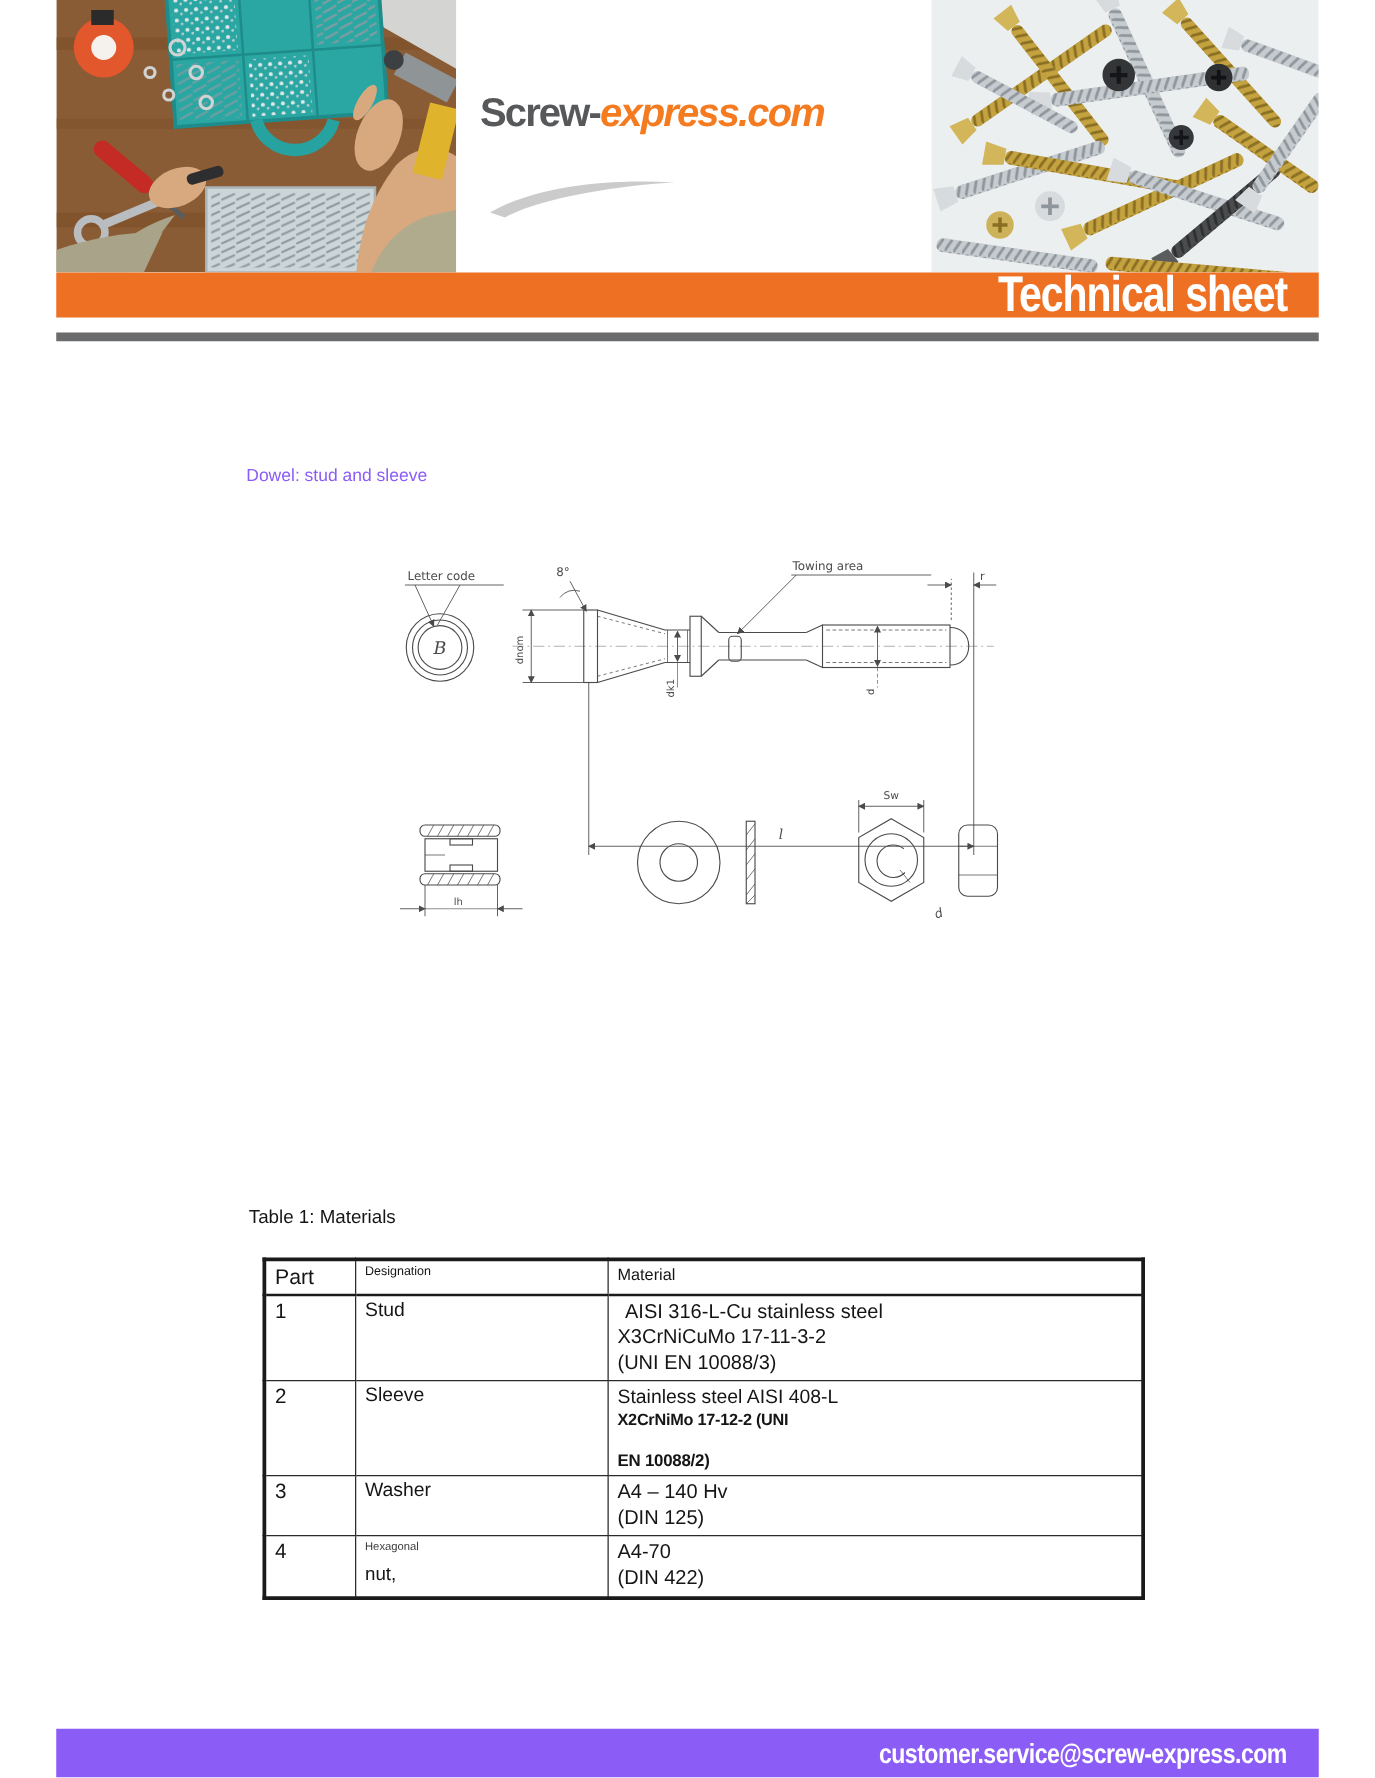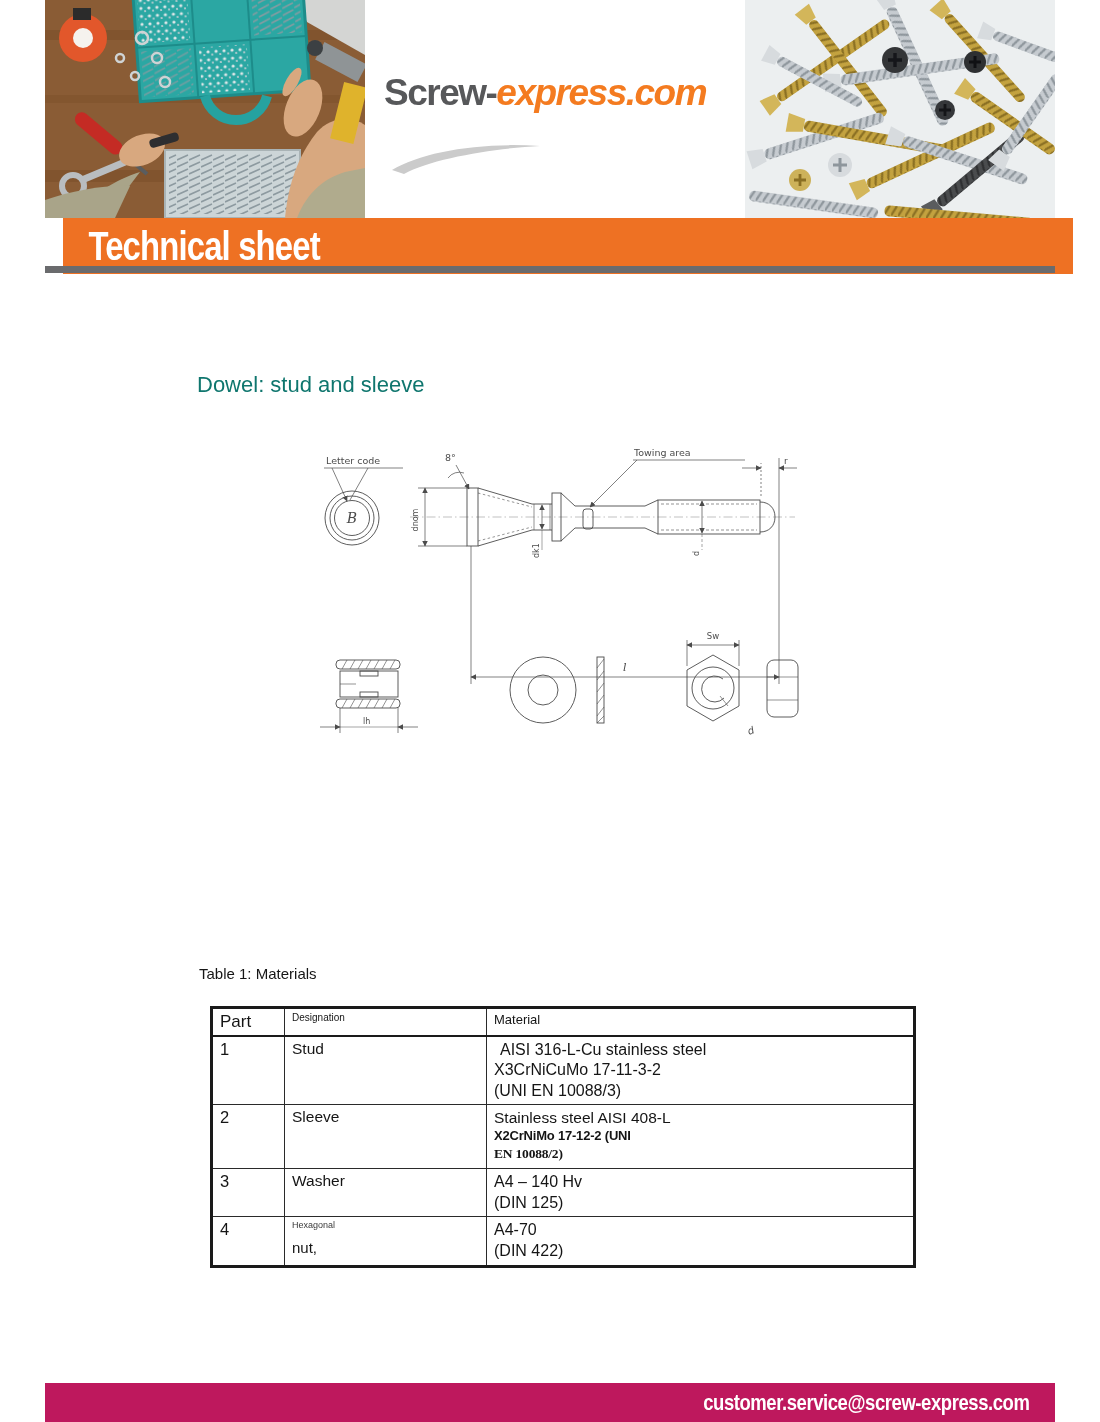--- a/index.html
+++ b/index.html
@@ -6,32 +6,32 @@
   body{
     width:1100px;height:1422px;position:relative;background:#ffffff;
     font-family:"Liberation Sans",sans-serif;overflow:hidden;color:#1c1c1c;
   }
   .abs{position:absolute;}
   
   .photo-left{left:45px;top:0;width:320px;height:218px;overflow:hidden;}
   .photo-right{left:745px;top:0;width:310px;height:218px;overflow:hidden;}
   
   .logo{left:384px;top:74px;width:355px;white-space:nowrap;}
-  .logo-text{font-size:37px;font-weight:bold;letter-spacing:-1.5px;line-height:1;}
+  .logo-text{font-size:32px;font-weight:bold;letter-spacing:-1.5px;line-height:1;}
   .logo-screw{color:#57585a;}
   .logo-express{color:#f47b20;font-style:italic;}
   .swoosh{left:388px;top:142px;width:160px;height:34px;}
   
-  .banner{left:63px;top:218px;width:1010px;height:56px;background:#ee7123;
-    display:flex;align-items:center;justify-content:flex-start;}
+  .banner{left:45px;top:218px;width:1010px;height:36px;background:#ee7123;
+    display:flex;align-items:center;justify-content:flex-end;}
   .banner-text{color:#ffffff;font-weight:bold;font-size:40px;letter-spacing:-1px;
     transform:scaleX(0.82);line-height:1;}
   .gray-strip{left:45px;top:266px;width:1010px;height:7px;background:#6a6b6d;}
   
-  .section-title{left:197px;top:372px;font-size:22px;color:#0f766e;}
+  .section-title{left:197px;top:372px;font-size:14px;color:#8b5cf6;}
   
   .drawing{left:290px;top:438px;width:520px;height:315px;}
   .drawing svg{display:block;}
   
   .table-caption{left:199px;top:965px;font-size:15px;color:#161616;}
   
   table.materials{left:210px;top:1006px;width:656px;border-collapse:collapse;
     table-layout:fixed;position:absolute;color:#151515;}
   table.materials td,table.materials th{border:1.4px solid #2a2a2a;vertical-align:top;
     padding:3px 7px;text-align:left;font-weight:normal;}
@@ -45,24 +45,24 @@
   td.c-mat{font-size:16px;line-height:1.28;padding-left:9px;}
   .r1 td{height:56px;}
   .r2 td{height:57px;}
   .r3 td{height:40px;}
   .r4 td{height:42px;}
   .desig-small{font-size:12.5px;}
   .desig-tiny{font-size:9px;color:#3a3a3a;}
   .desig-nut{font-size:15px;margin-top:9px;}
   .mat-line1-indent{padding-left:6px;}
   .mat-sm{font-size:13px;font-weight:bold;letter-spacing:-0.2px;}
-  .mat-sm2{font-size:13.5px;font-weight:bold;margin-top:0;letter-spacing:-0.2px;font-family:Liberation Serif, serif;}
+  .mat-sm2{font-size:13.5px;font-weight:bold;margin-top:15px;letter-spacing:-0.2px;}
   .r2 .mat-first{font-size:15.5px;}
   
-  .footer{left:45px;top:1383px;width:1010px;height:39px;background:#be185d;
+  .footer{left:45px;top:1383px;width:1010px;height:39px;background:#8b5cf6;
     display:flex;align-items:center;justify-content:flex-end;box-sizing:border-box;
     padding-right:26px;}
   .footer-text{color:#ffffff;font-weight:bold;font-size:22px;letter-spacing:-0.5px;
     transform:scaleX(0.84);transform-origin:right center;line-height:1;}
 </style>
 </head>
 <body>
 
 <div class="abs photo-left">
   <svg width="320" height="218" viewBox="0 0 320 218">

